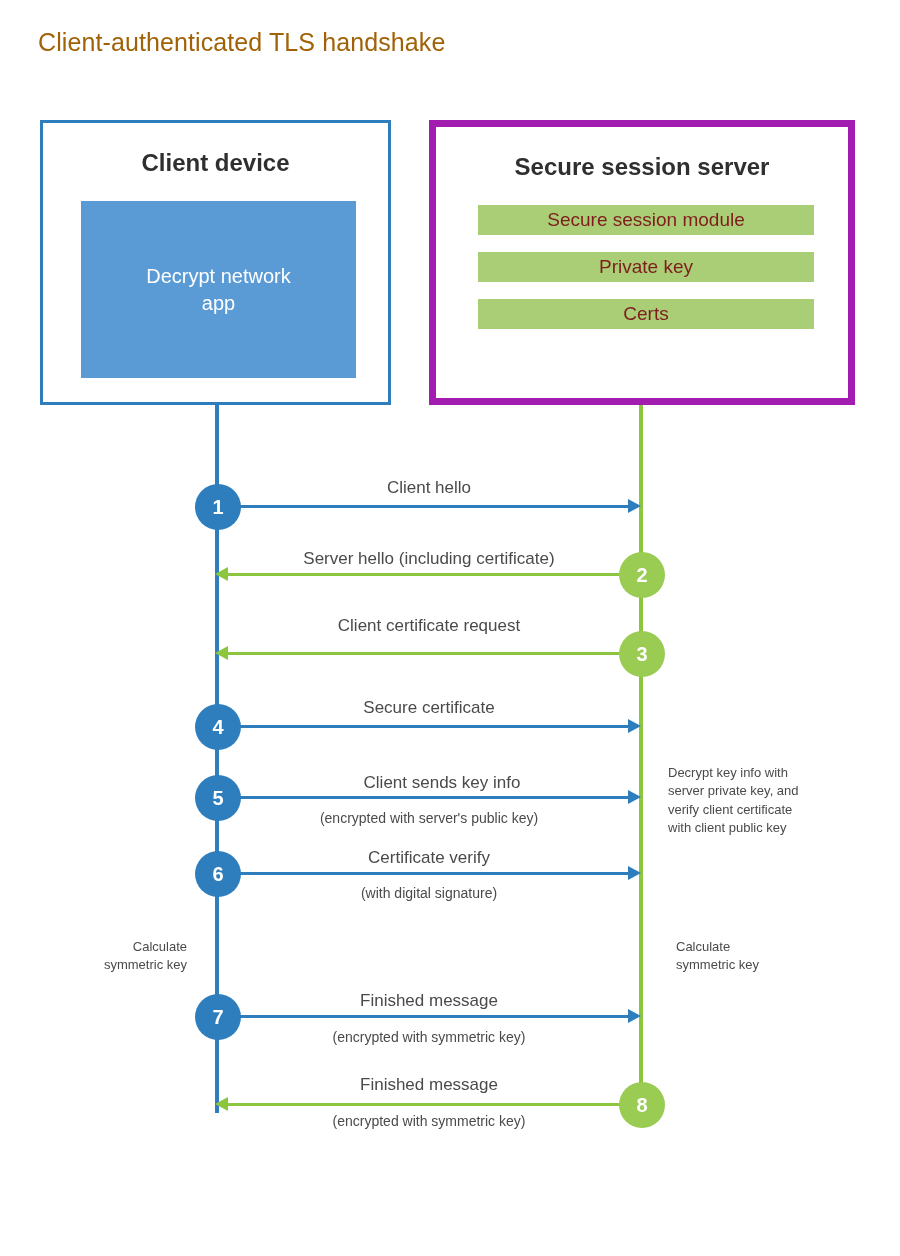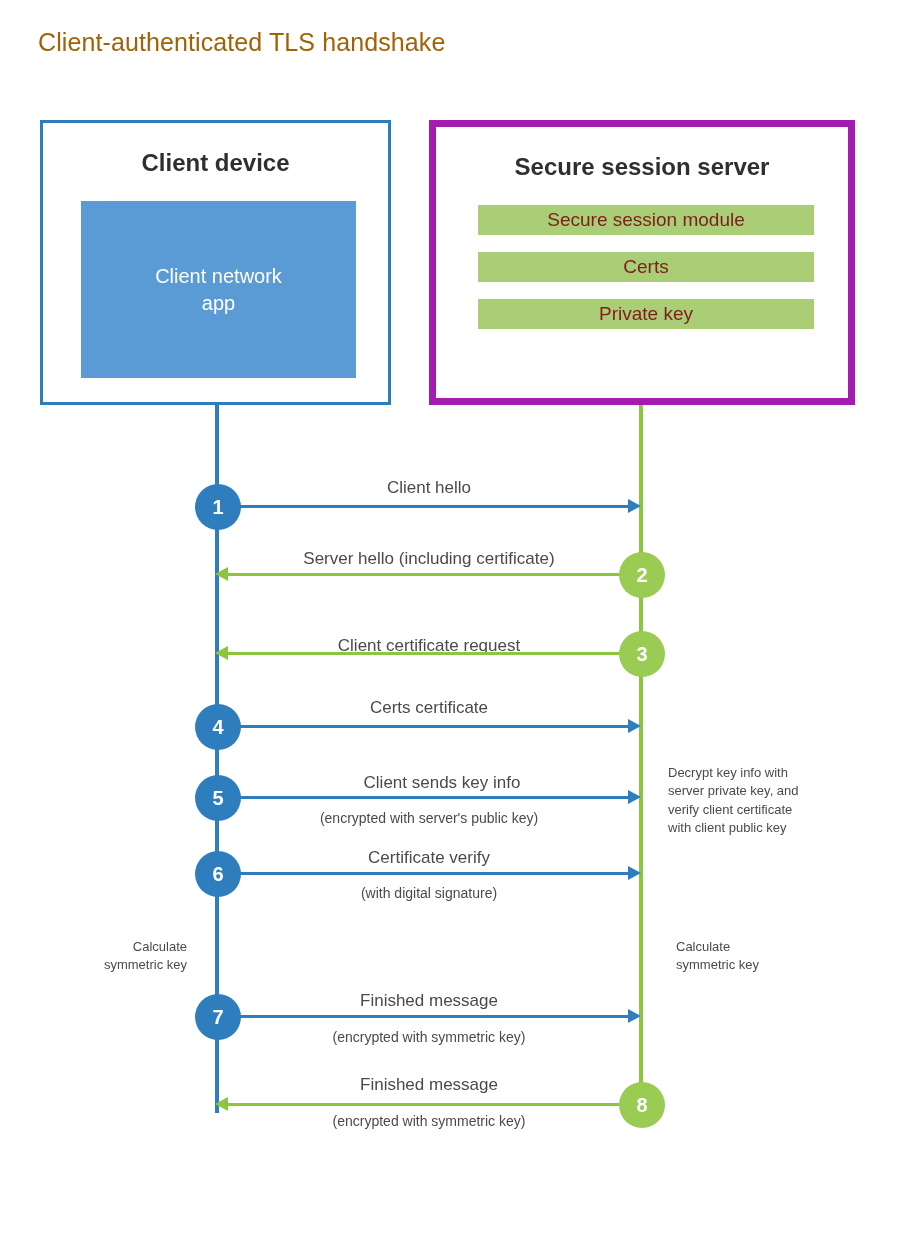--- a/index.html
+++ b/index.html
@@ -196,52 +196,52 @@
 </style>
 </head>
 <body>
 
 <div id="diagram">
 
   <div class="page-title">Client-authenticated TLS handshake</div>
 
   <div class="participant-box box-client">
     <div class="box-heading">Client device</div>
-    <div class="client-app">Client network
+    <div class="client-app">Decrypt network
 app</div>
   </div>
 
   <div class="participant-box box-server">
     <div class="box-heading">Secure session server</div>
     <div class="server-stack">
       <div class="server-item">Secure session module</div>
+      <div class="server-item">Private key</div>
       <div class="server-item">Certs</div>
-      <div class="server-item">Private key</div>
     </div>
   </div>
 
   <div class="lifeline lifeline-client"></div>
   <div class="lifeline lifeline-server"></div>
 
   <div class="msg-label" style="left:217px; top:478px; width:424px;">Client hello</div>
   <div class="arrow-line blue" style="left:217px; top:505px; width:411px;"></div>
   <div class="arrow-head right blue" style="left:628px; top:499px;"></div>
   <div class="step-circle blue" style="left:195px; top:484px;">1</div>
 
   <div class="msg-label" style="left:217px; top:549px; width:424px;">Server hello (including certificate)</div>
   <div class="arrow-line green" style="left:228px; top:573px; width:413px;"></div>
   <div class="arrow-head left green" style="left:215px; top:567px;"></div>
   <div class="step-circle green" style="left:619px; top:552px;">2</div>
 
-  <div class="msg-label" style="left:217px; top:636px; width:424px;">Client certificate request</div>
+  <div class="msg-label" style="left:217px; top:616px; width:424px;">Client certificate request</div>
   <div class="arrow-line green" style="left:228px; top:652px; width:413px;"></div>
   <div class="arrow-head left green" style="left:215px; top:646px;"></div>
   <div class="step-circle green" style="left:619px; top:631px;">3</div>
 
-  <div class="msg-label" style="left:217px; top:698px; width:424px;">Certs certificate</div>
+  <div class="msg-label" style="left:217px; top:698px; width:424px;">Secure certificate</div>
   <div class="arrow-line blue" style="left:217px; top:725px; width:411px;"></div>
   <div class="arrow-head right blue" style="left:628px; top:719px;"></div>
   <div class="step-circle blue" style="left:195px; top:704px;">4</div>
 
   <div class="msg-label" style="left:230px; top:773px; width:424px;">Client sends key info</div>
   <div class="arrow-line blue" style="left:217px; top:796px; width:411px;"></div>
   <div class="arrow-head right blue" style="left:628px; top:790px;"></div>
   <div class="msg-sublabel" style="left:217px; top:810px; width:424px;">(encrypted with server's public key)</div>
   <div class="step-circle blue" style="left:195px; top:775px;">5</div>
 

